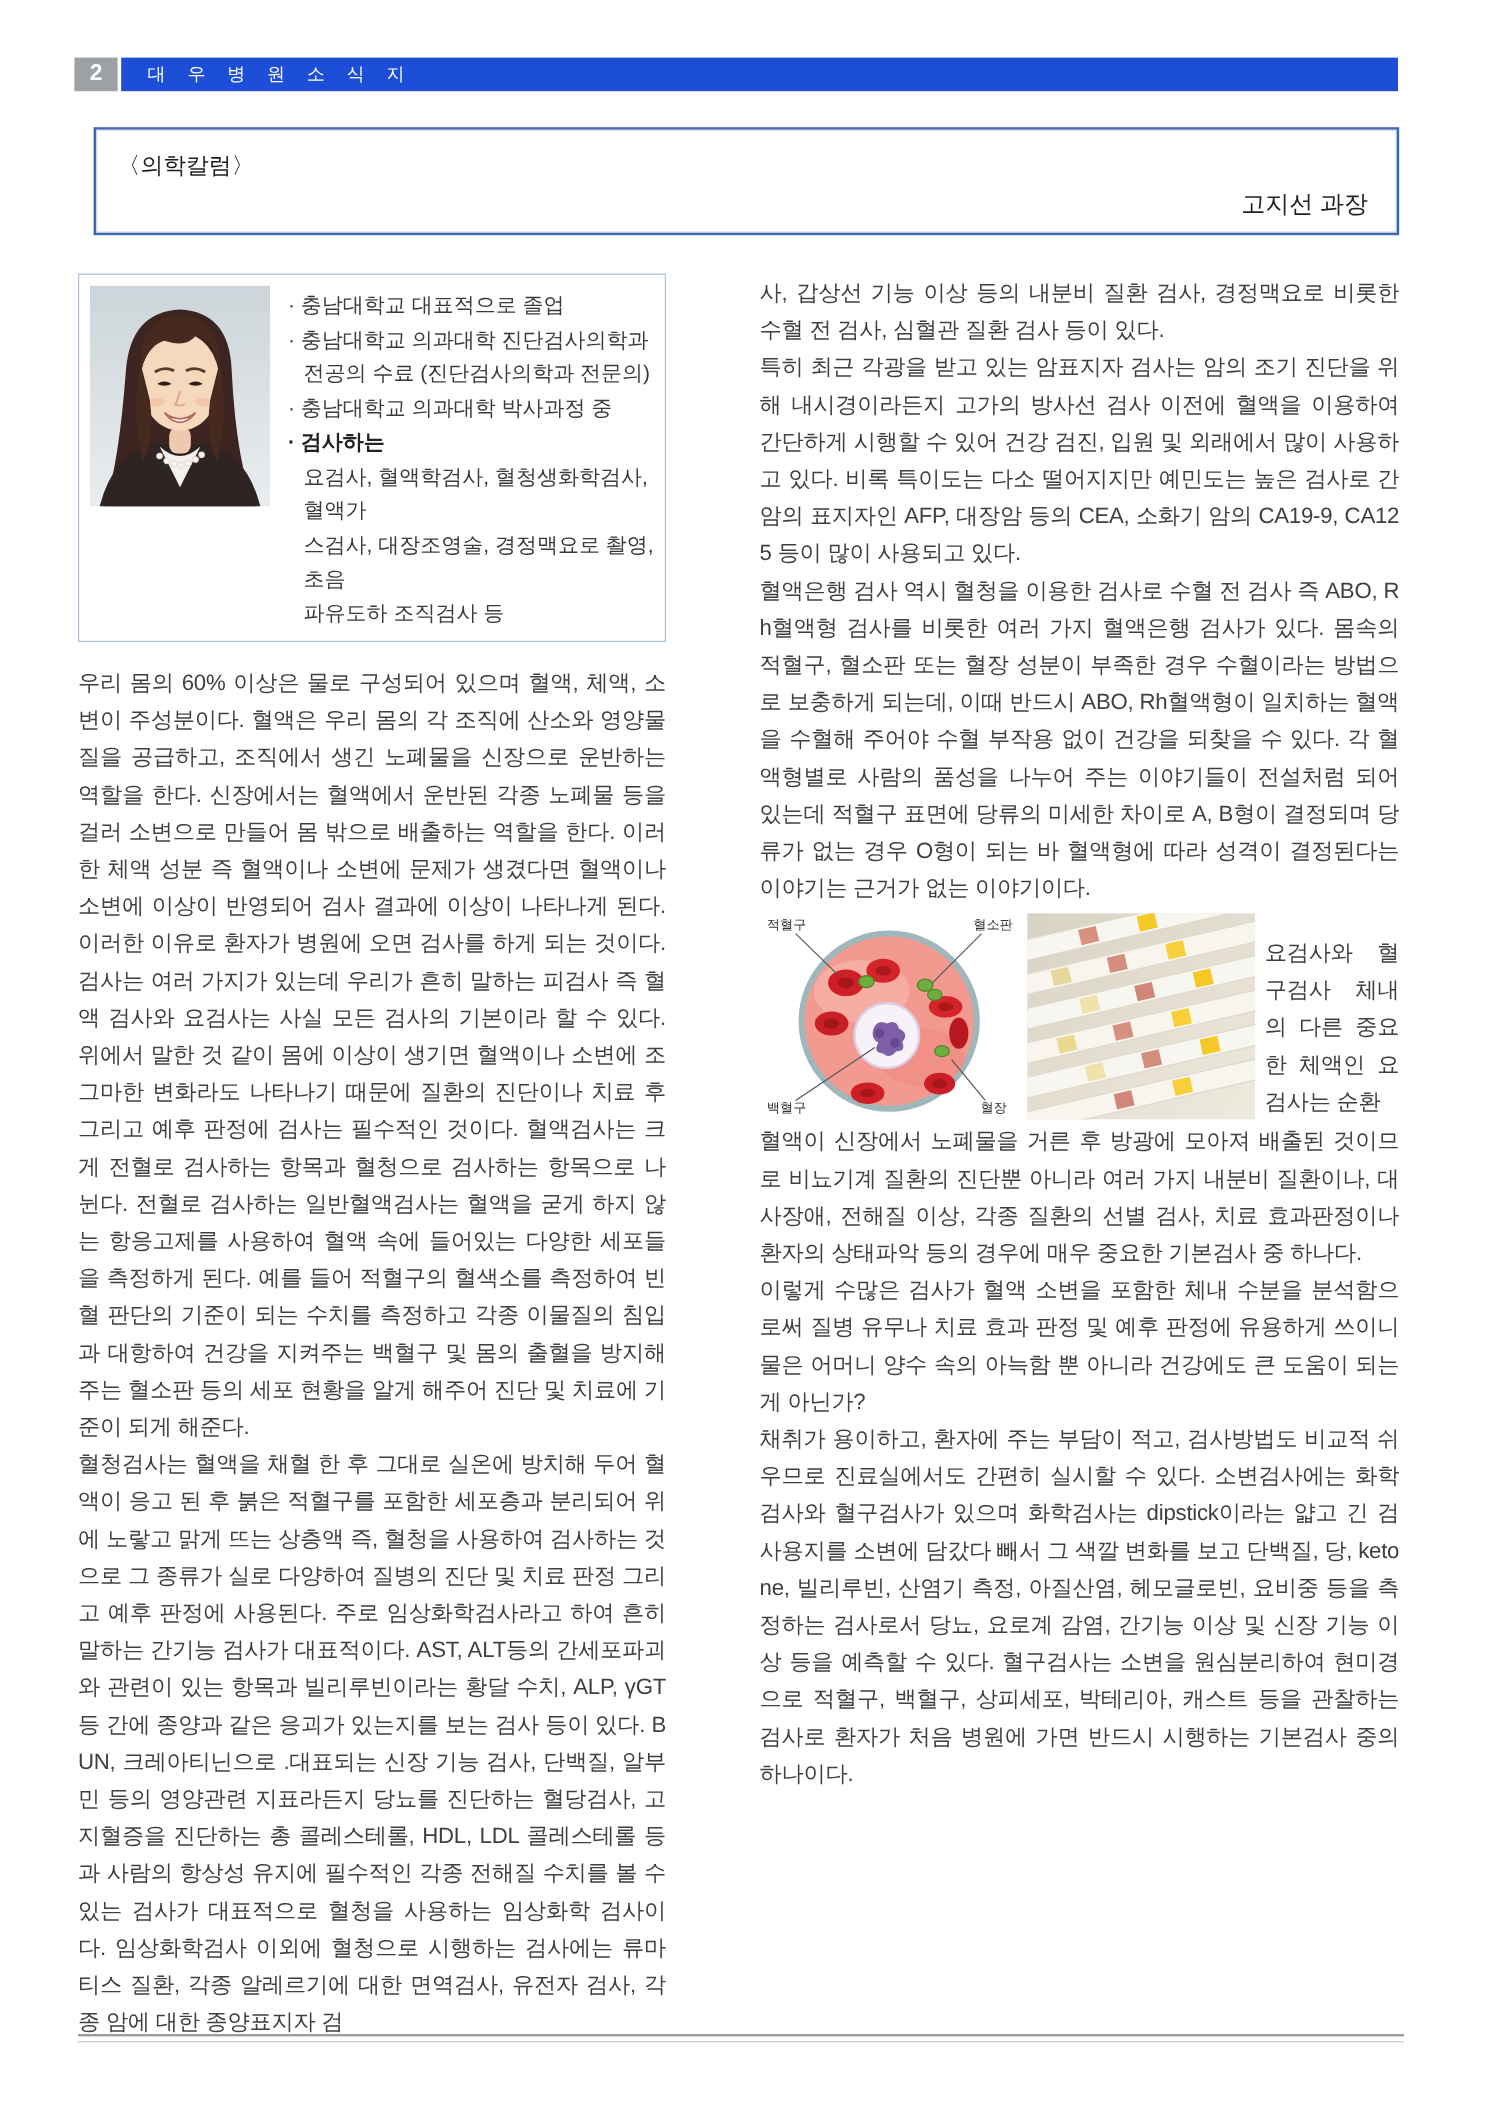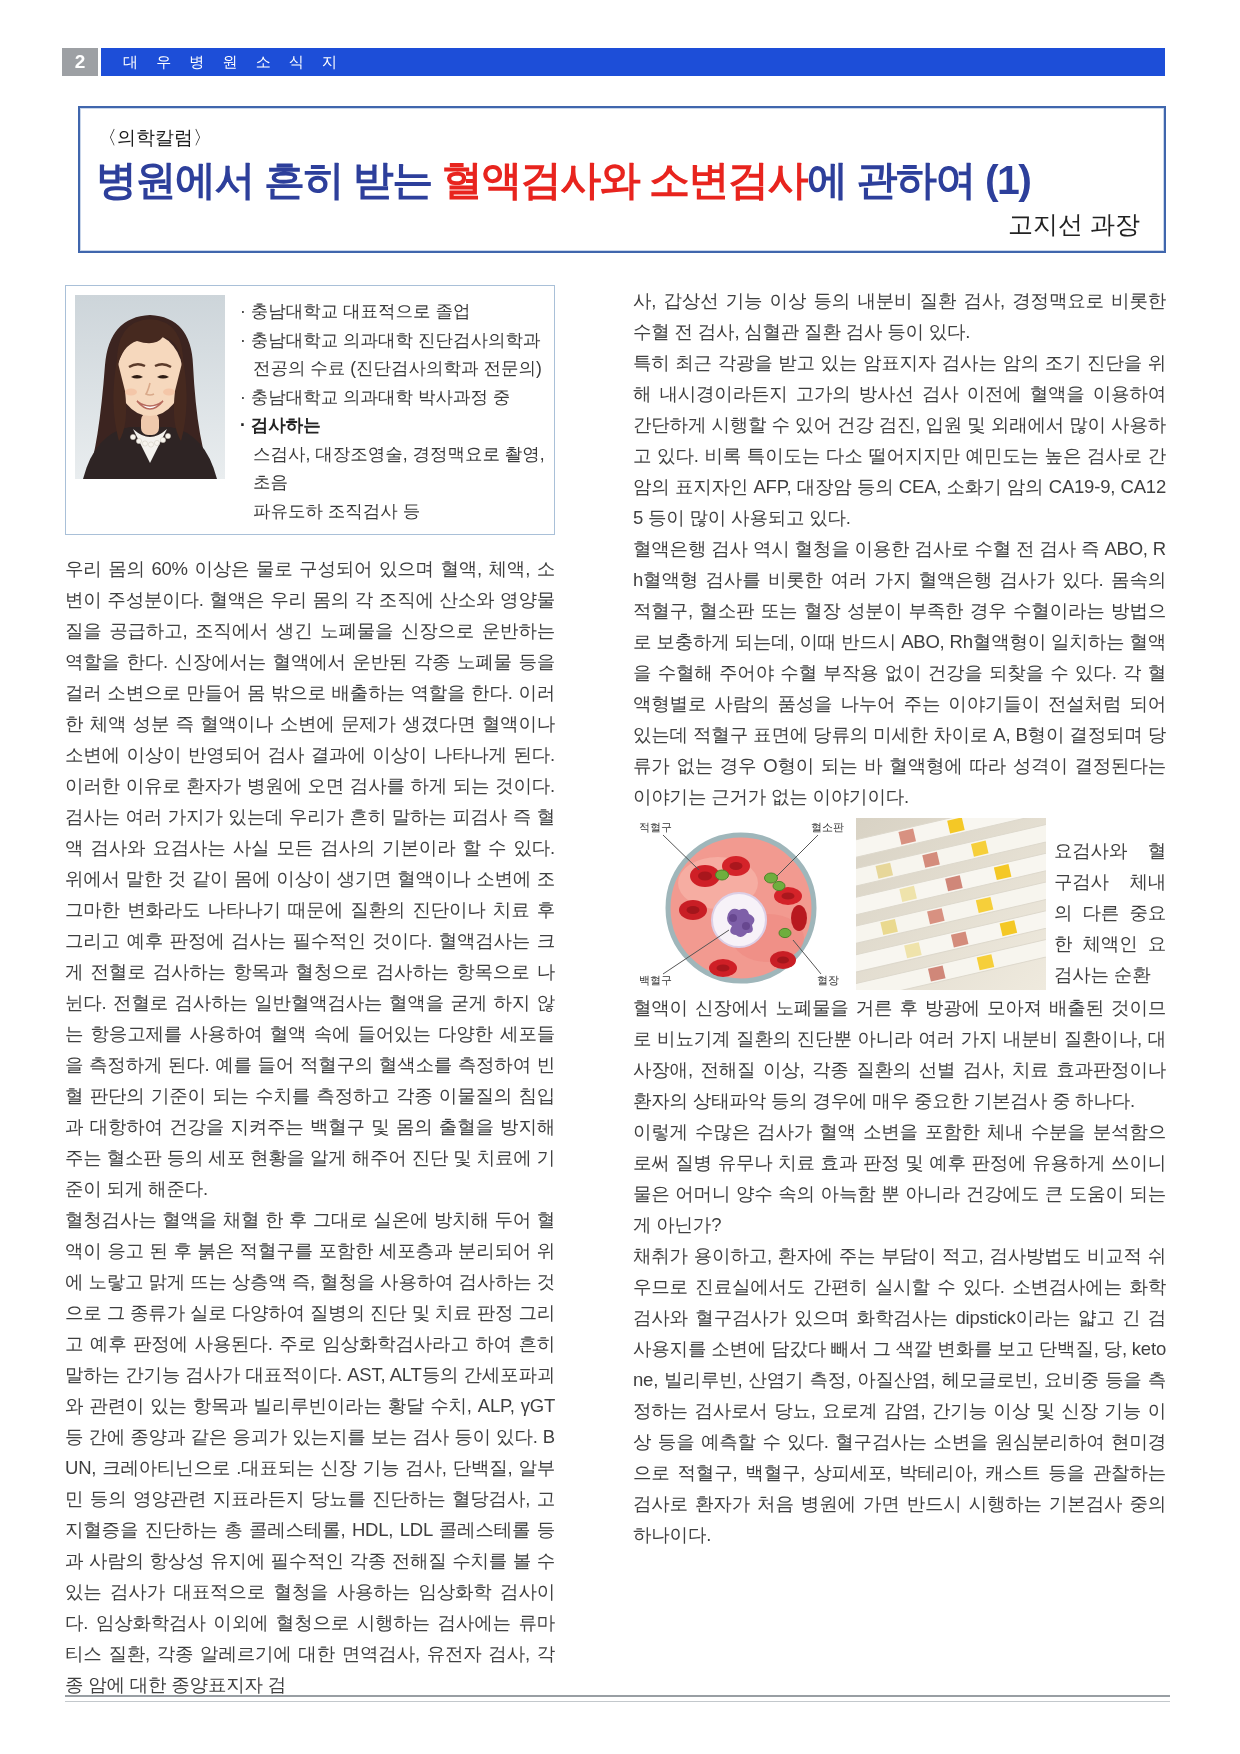--- a/index.html
+++ b/index.html
@@ -36,21 +36,21 @@
     padding:15px 16px 8px 16px;
     box-sizing:border-box;
   }
   .category{font-size:19px;color:#1c1c1c;margin:2px 0 6px 2px;}
   .headline{
     margin:0;white-space:nowrap;
     font-size:41px;font-weight:bold;letter-spacing:-1.5px;line-height:1.15;
   }
   .headline .blue{color:#2d3f9b;}
   .headline .red{color:#e8241e;}
-  .author{text-align:right;font-size:25px;color:#222222;margin:4px 8px 2px 0;}
+  .author{text-align:right;font-size:20px;color:#222222;margin:4px 8px 2px 0;}
   
   .columns{display:flex;margin:32px 74px 0 65px;gap:78px;}
   .col-left{width:490px;flex:none;}
   .col-right{width:533px;flex:none;}
   p.body{
     margin:0;font-size:18.5px;line-height:31px;letter-spacing:-0.2px;
     text-align:justify;word-break:break-all;
   }
   
   .profile-box{
@@ -84,21 +84,20 @@
 
   <header class="topbar">
     <div class="page-num">2</div>
     <div class="band">
       <span>대 우 병 원 소 식 지</span>
     </div>
   </header>
 
   <section class="title-box">
     <div class="category">〈의학칼럼〉</div>
-    <h1 class="headline"><span class="blue">병원에서 흔히 받는 </span><span class="red">혈액검사와 소변검사</span><span class="blue">에 관하여 (1)</span></h1>
     <div class="author">고지선 과장</div>
   </section>
 
   <main class="columns">
 
     <div class="col-left">
 
       <div class="profile-box">
         <div class="photo">
           <svg viewBox="0 0 150 184" width="150" height="184">
@@ -148,20 +147,21 @@
                 <circle cx="93" cy="141" r="2.6"></circle>
             </g>
           </svg>
         </div>
         <div class="credentials">
           <div class="cred-line">· 충남대학교 대표적으로 졸업</div>
           <div class="cred-line">· 충남대학교 의과대학 진단검사의학과</div>
           <div class="cred-line indent">전공의 수료 (진단검사의학과 전문의)</div>
           <div class="cred-line">· 충남대학교 의과대학 박사과정 중</div>
           <div class="cred-line bold">· 검사하는</div>
+          <div class="cred-line indent">요검사, 혈액학검사, 혈청생화학검사, 혈액가</div>
           <div class="cred-line indent">스검사, 대장조영술, 경정맥요로 촬영, 초음</div>
           <div class="cred-line indent">파유도하 조직검사 등</div>
         </div>
       </div>
 
       <p class="body">우리 몸의 60% 이상은 물로 구성되어 있으며 혈액, 체액, 소변이 주성분이다. 혈액은 우리 몸의 각 조직에 산소와 영양물질을 공급하고, 조직에서 생긴 노폐물을 신장으로 운반하는 역할을 한다. 신장에서는 혈액에서 운반된 각종 노폐물 등을 걸러 소변으로 만들어 몸 밖으로 배출하는 역할을 한다. 이러한 체액 성분 즉 혈액이나 소변에 문제가 생겼다면 혈액이나 소변에 이상이 반영되어 검사 결과에 이상이 나타나게 된다. 이러한 이유로 환자가 병원에 오면 검사를 하게 되는 것이다. 검사는 여러 가지가 있는데 우리가 흔히 말하는 피검사 즉 혈액 검사와 요검사는 사실 모든 검사의 기본이라 할 수 있다. 위에서 말한 것 같이 몸에 이상이 생기면 혈액이나 소변에 조그마한 변화라도 나타나기 때문에 질환의 진단이나 치료 후 그리고 예후 판정에 검사는 필수적인 것이다. 혈액검사는 크게 전혈로 검사하는 항목과 혈청으로 검사하는 항목으로 나뉜다. 전혈로 검사하는 일반혈액검사는 혈액을 굳게 하지 않는 항응고제를 사용하여 혈액 속에 들어있는 다양한 세포들을 측정하게 된다. 예를 들어 적혈구의 혈색소를 측정하여 빈혈 판단의 기준이 되는 수치를 측정하고 각종 이물질의 침입과 대항하여 건강을 지켜주는 백혈구 및 몸의 출혈을 방지해주는 혈소판 등의 세포 현황을 알게 해주어 진단 및 치료에 기준이 되게 해준다.</p>
       <p class="body">혈청검사는 혈액을 채혈 한 후 그대로 실온에 방치해 두어 혈액이 응고 된 후 붉은 적혈구를 포함한 세포층과 분리되어 위에 노랗고 맑게 뜨는 상층액 즉, 혈청을 사용하여 검사하는 것으로 그 종류가 실로 다양하여 질병의 진단 및 치료 판정 그리고 예후 판정에 사용된다. 주로 임상화학검사라고 하여 흔히 말하는 간기능 검사가 대표적이다. AST, ALT등의 간세포파괴와 관련이 있는 항목과 빌리루빈이라는 황달 수치, ALP, γGT 등 간에 종양과 같은 응괴가 있는지를 보는 검사 등이 있다. BUN, 크레아티닌으로 .대표되는 신장 기능 검사, 단백질, 알부민 등의 영양관련 지표라든지 당뇨를 진단하는 혈당검사, 고지혈증을 진단하는 총 콜레스테롤, HDL, LDL 콜레스테롤 등과 사람의 항상성 유지에 필수적인 각종 전해질 수치를 볼 수 있는 검사가 대표적으로 혈청을 사용하는 임상화학 검사이다. 임상화학검사 이외에 혈청으로 시행하는 검사에는 류마티스 질환, 각종 알레르기에 대한 면역검사, 유전자 검사, 각종 암에 대한 종양표지자 검</p>
     </div>
 
     <div class="col-right">

